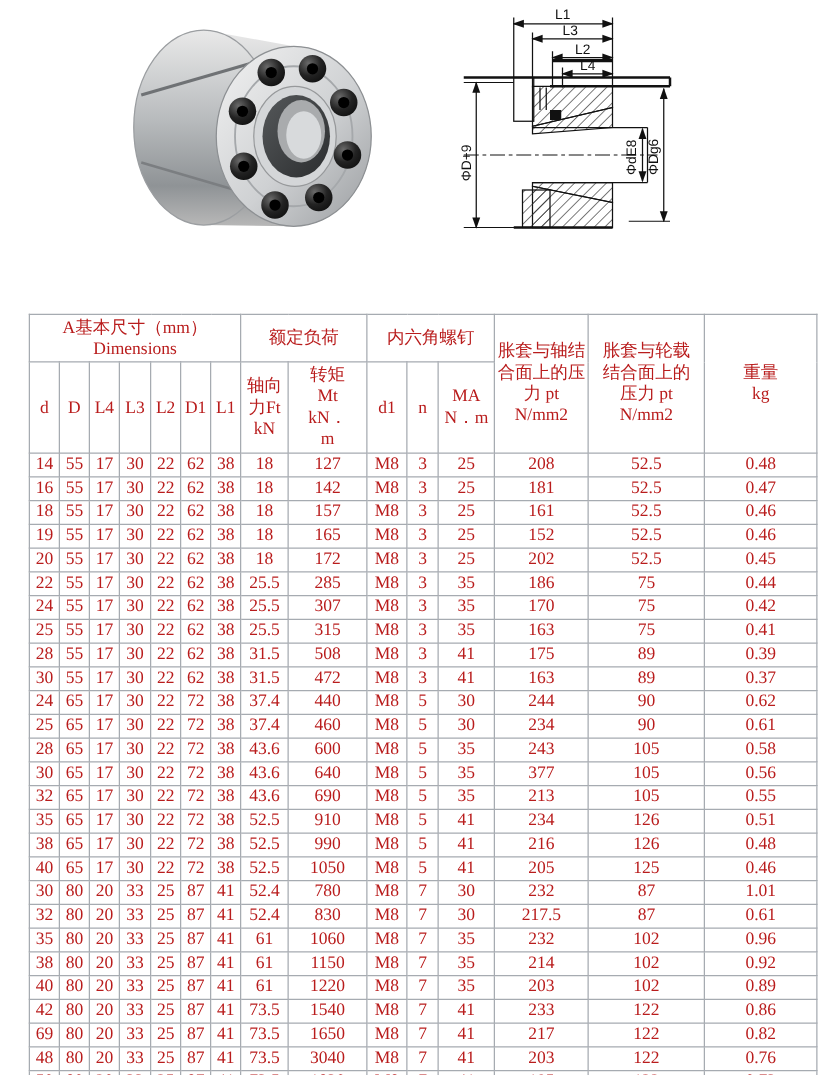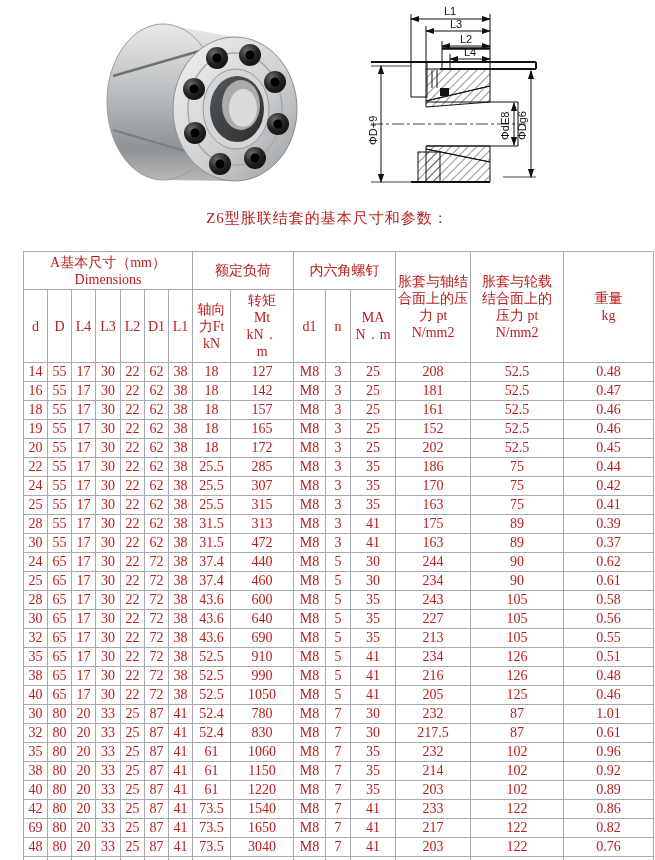--- a/index.html
+++ b/index.html
@@ -147,21 +147,20 @@
       <text x="76" y="15">L1</text>
       <text x="82" y="28">L3</text>
       <text x="92" y="43">L2</text>
       <text x="96" y="56">L4</text>
       <text x="9" y="145" transform="rotate(-90 9 145)">ΦD+9</text>
       <text x="141" y="140" transform="rotate(-90 141 140)">ΦdE8</text>
       <text x="158" y="140" transform="rotate(-90 158 140)">ΦDg6</text>
     </g>
   </svg>
 
-  <div class="title">Z6型胀联结套的基本尺寸和参数：</div>
 
   <table class="spec">
       <colgroup>
         <col style="width: 24px;">
         <col style="width: 24px;">
         <col style="width: 24px;">
         <col style="width: 25px;">
         <col style="width: 24px;">
         <col style="width: 24px;">
         <col style="width: 24px;">
@@ -351,21 +350,21 @@
         </tr>
         <tr>
           <td>28</td>
           <td>55</td>
           <td>17</td>
           <td>30</td>
           <td>22</td>
           <td>62</td>
           <td>38</td>
           <td>31.5</td>
-          <td>313</td>
+          <td>508</td>
           <td>M8</td>
           <td>3</td>
           <td>41</td>
           <td>175</td>
           <td>89</td>
           <td>0.39</td>
         </tr>
         <tr>
           <td>30</td>
           <td>55</td>
@@ -440,21 +439,21 @@
           <td>17</td>
           <td>30</td>
           <td>22</td>
           <td>72</td>
           <td>38</td>
           <td>43.6</td>
           <td>640</td>
           <td>M8</td>
           <td>5</td>
           <td>35</td>
-          <td>227</td>
+          <td>377</td>
           <td>105</td>
           <td>0.56</td>
         </tr>
         <tr>
           <td>32</td>
           <td>65</td>
           <td>17</td>
           <td>30</td>
           <td>22</td>
           <td>72</td>

